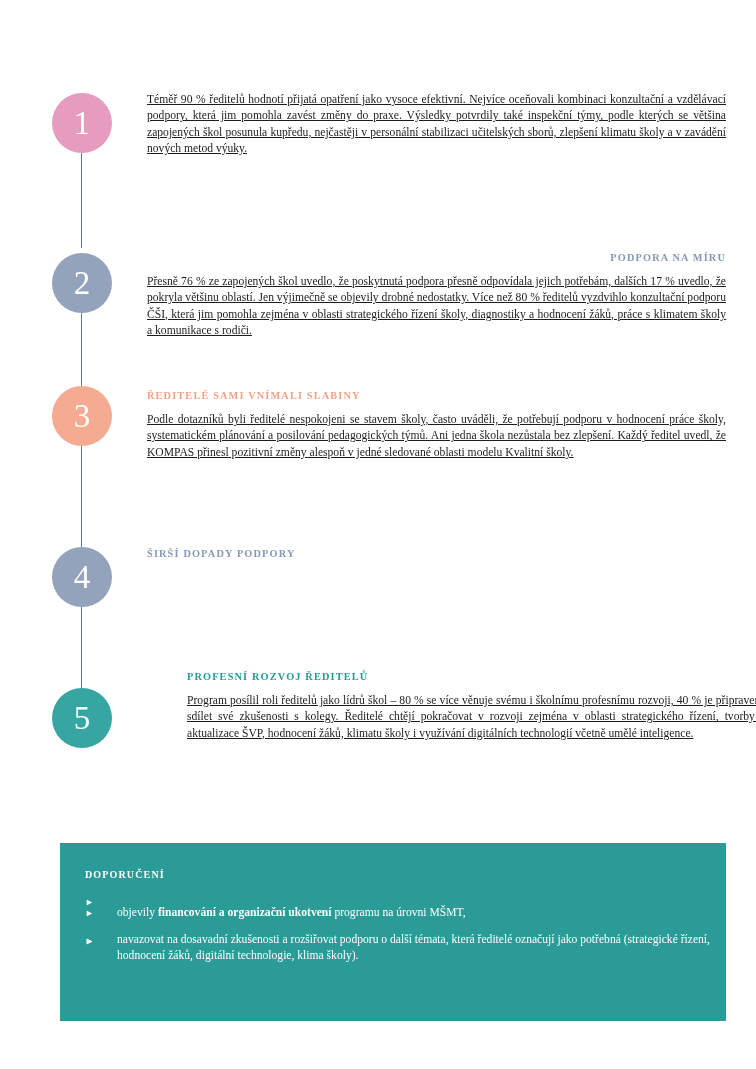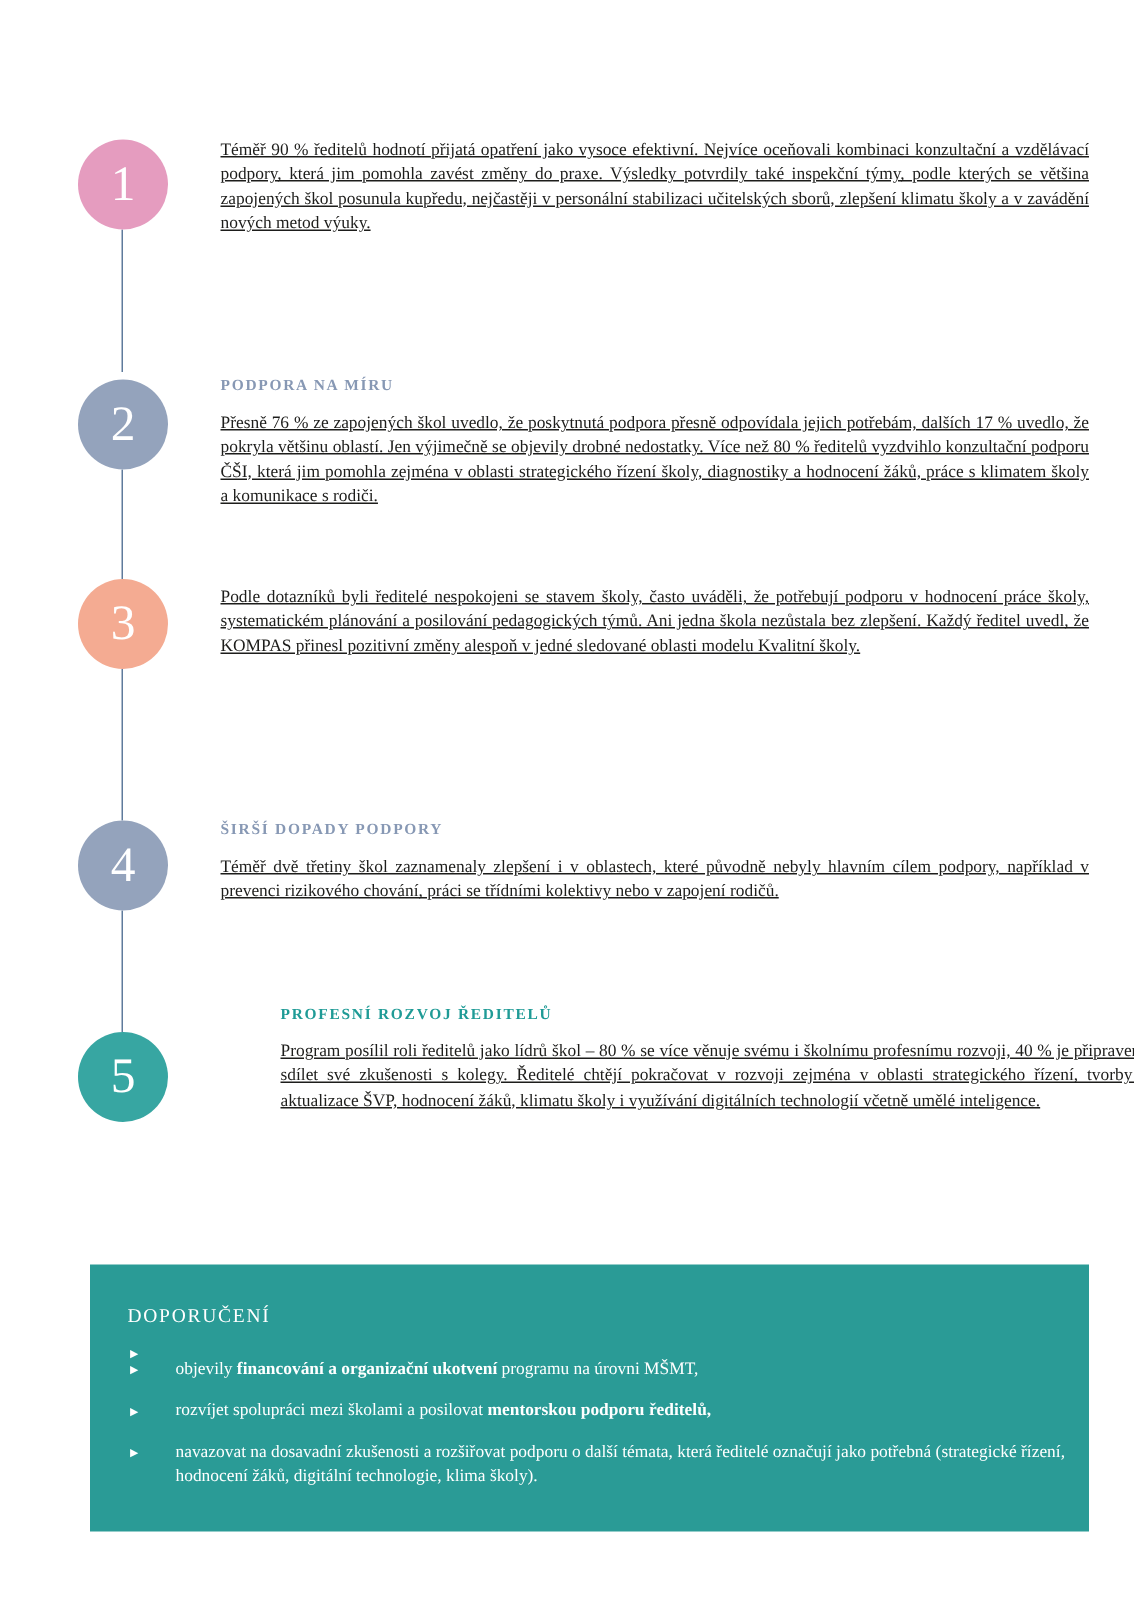--- a/index.html
+++ b/index.html
@@ -80,22 +80,22 @@
     top: 843px;
     width: 666px;
     height: 178px;
     background: #2a9b96;
     color: #ffffff;
   }
   #reco-title {
     position: absolute;
     left: 25px;
     top: 26px;
-    font-weight: normal;
-    font-size: 13px;
+    font-weight: bold;
+    font-size: 10px;
     letter-spacing: 1.15px;
     text-transform: uppercase;
   }
   #reco-list {
     position: absolute;
     left: 12px;
     top: 50px;
     width: 650px;
     margin: 0;
     padding: 0;
@@ -131,37 +131,37 @@
   <div class="step">
     <div class="bubble" style="top:93px;background:#e59cbf;">1</div>
     <div class="step-body" style="top:92px;">
       <p class="step-text">Téměř 90 % ředitelů hodnotí přijatá opatření jako vysoce efektivní. Nejvíce oceňovali kombinaci konzultační a vzdělávací podpory, která jim pomohla zavést změny do praxe. Výsledky potvrdily také inspekční týmy, podle kterých se většina zapojených škol posunula kupředu, nejčastěji v personální stabilizaci učitelských sborů, zlepšení klimatu školy a v zavádění nových metod výuky.</p>
     </div>
   </div>
 
   <div class="step">
     <div class="bubble" style="top:253px;background:#94a3bc;">2</div>
     <div class="step-body" style="top:252px;">
-      <h3 class="step-title" style="color:#8798b4;">PODPORA NA MÍRU</h3>
+      <h3 class="step-title" style="color:#8798b4;text-align:right;">PODPORA NA MÍRU</h3>
       <p class="step-text">Přesně 76 % ze zapojených škol uvedlo, že poskytnutá podpora přesně odpovídala jejich potřebám, dalších 17 % uvedlo, že pokryla většinu oblastí. Jen výjimečně se objevily drobné nedostatky. Více než 80 % ředitelů vyzdvihlo konzultační podporu ČŠI, která jim pomohla zejména v oblasti strategického řízení školy, diagnostiky a hodnocení žáků, práce s klimatem školy a komunikace s rodiči.</p>
     </div>
   </div>
 
   <div class="step">
     <div class="bubble" style="top:386px;background:#f4ab92;">3</div>
     <div class="step-body" style="top:390px;">
+      <h3 class="step-title" style="color:#f4a287;">ŘEDITELÉ SAMI VNÍMALI SLABINY</h3>
       <p class="step-text">Podle dotazníků byli ředitelé nespokojeni se stavem školy, často uváděli, že potřebují podporu v hodnocení práce školy, systematickém plánování a posilování pedagogických týmů. Ani jedna škola nezůstala bez zlepšení. Každý ředitel uvedl, že KOMPAS přinesl pozitivní změny alespoň v jedné sledované oblasti modelu Kvalitní školy.</p>
     </div>
   </div>
 
   <div class="step">
     <div class="bubble" style="top:547px;background:#94a3bc;">4</div>
     <div class="step-body" style="top:548px;">
       <h3 class="step-title" style="color:#8798b4;">ŠIRŠÍ DOPADY PODPORY</h3>
-      <p class="step-text">Téměř dvě třetiny škol zaznamenaly zlepšení i v oblastech, které původně nebyly hlavním cílem podpory, například v prevenci rizikového chování, práci se třídními kolektivy nebo v zapojení rodičů.</p>
     </div>
   </div>
 
   <div class="step">
     <div class="bubble" style="top:688px;background:#37a6a2;">5</div>
     <div class="step-body" style="top:671px;margin-left:40px;">
       <h3 class="step-title" style="color:#1f9b96;">PROFESNÍ ROZVOJ ŘEDITELŮ</h3>
       <p class="step-text">Program posílil roli ředitelů jako lídrů škol – 80 % se více věnuje svému i školnímu profesnímu rozvoji, 40 % je připraveno sdílet své zkušenosti s kolegy. Ředitelé chtějí pokračovat v rozvoji zejména v oblasti strategického řízení, tvorby a aktualizace ŠVP, hodnocení žáků, klimatu školy i využívání digitálních technologií včetně umělé inteligence.</p>
     </div>
   </div>
@@ -173,20 +173,19 @@
   <ul id="reco-list">
     <li>
       <span class="marker">►</span>
     </li>
     <li>
       <span class="marker">►</span>
       <span><span>objevily </span><b>financování a organizační ukotvení</b><span> programu na úrovni MŠMT,</span></span>
     </li>
     <li>
       <span class="marker">►</span>
-      <span><span>rozvíjet spolupráci mezi školami a posilovat </span><b>mentorskou podporu ředitelů,</b><span></span></span>
     </li>
     <li>
       <span class="marker">►</span>
       <span><span>navazovat na dosavadní zkušenosti a rozšiřovat podporu o další témata, která ředitelé označují jako potřebná (strategické řízení, hodnocení žáků, digitální technologie, klima školy).</span><b></b><span></span></span>
     </li>
   </ul>
 </div>
 
 </body></html>

